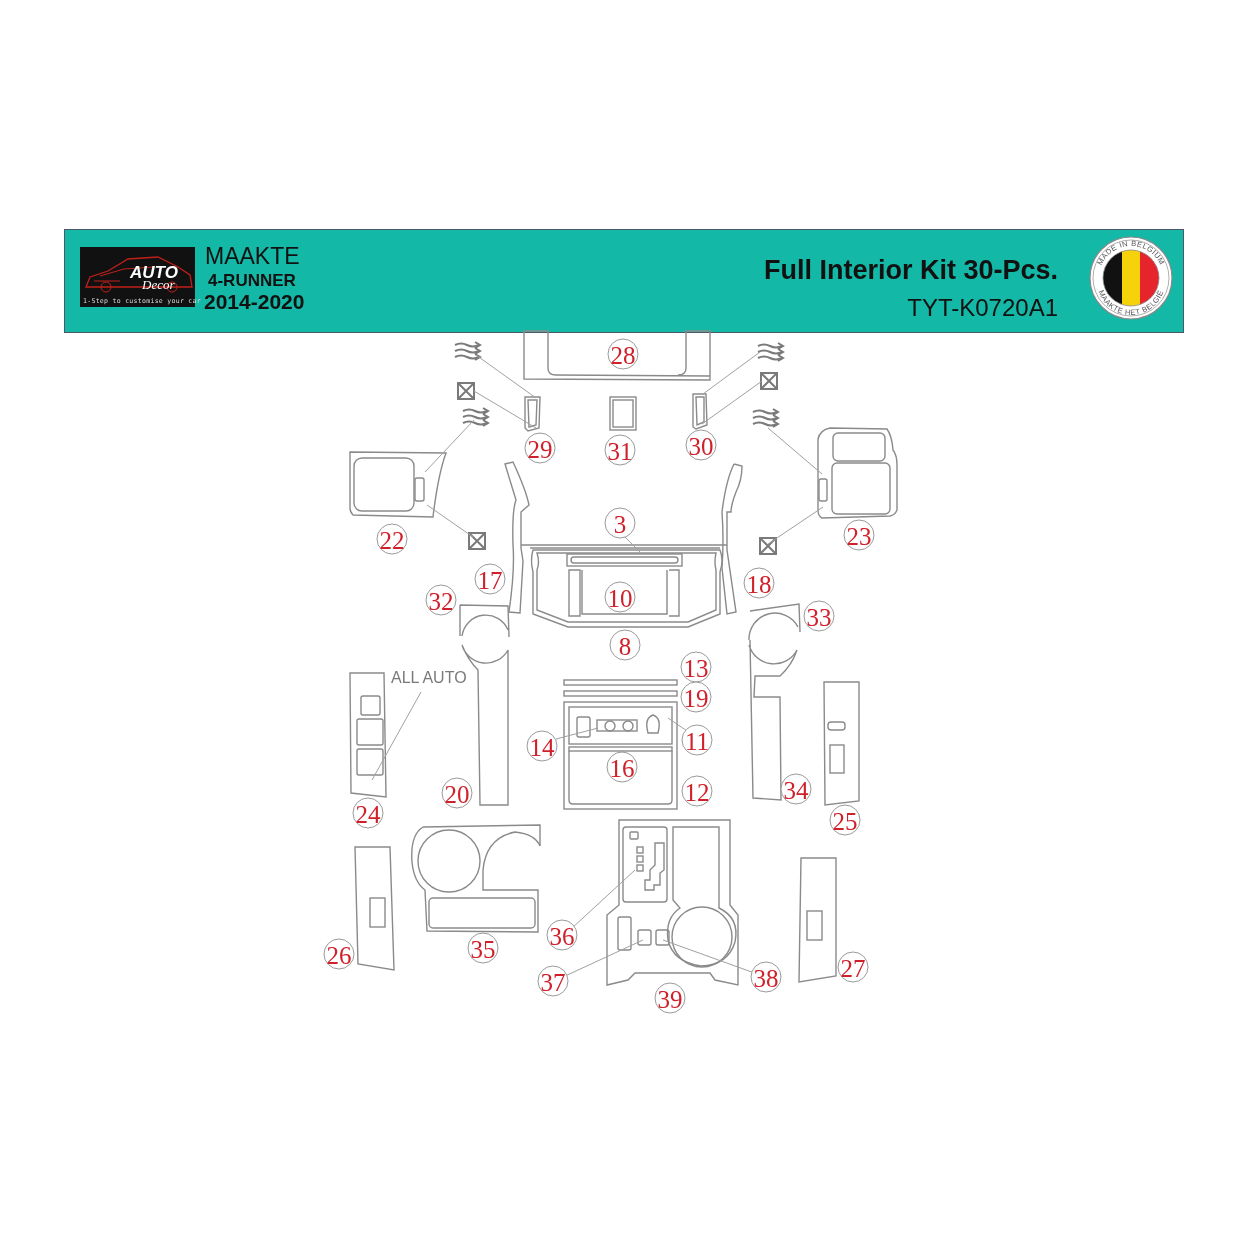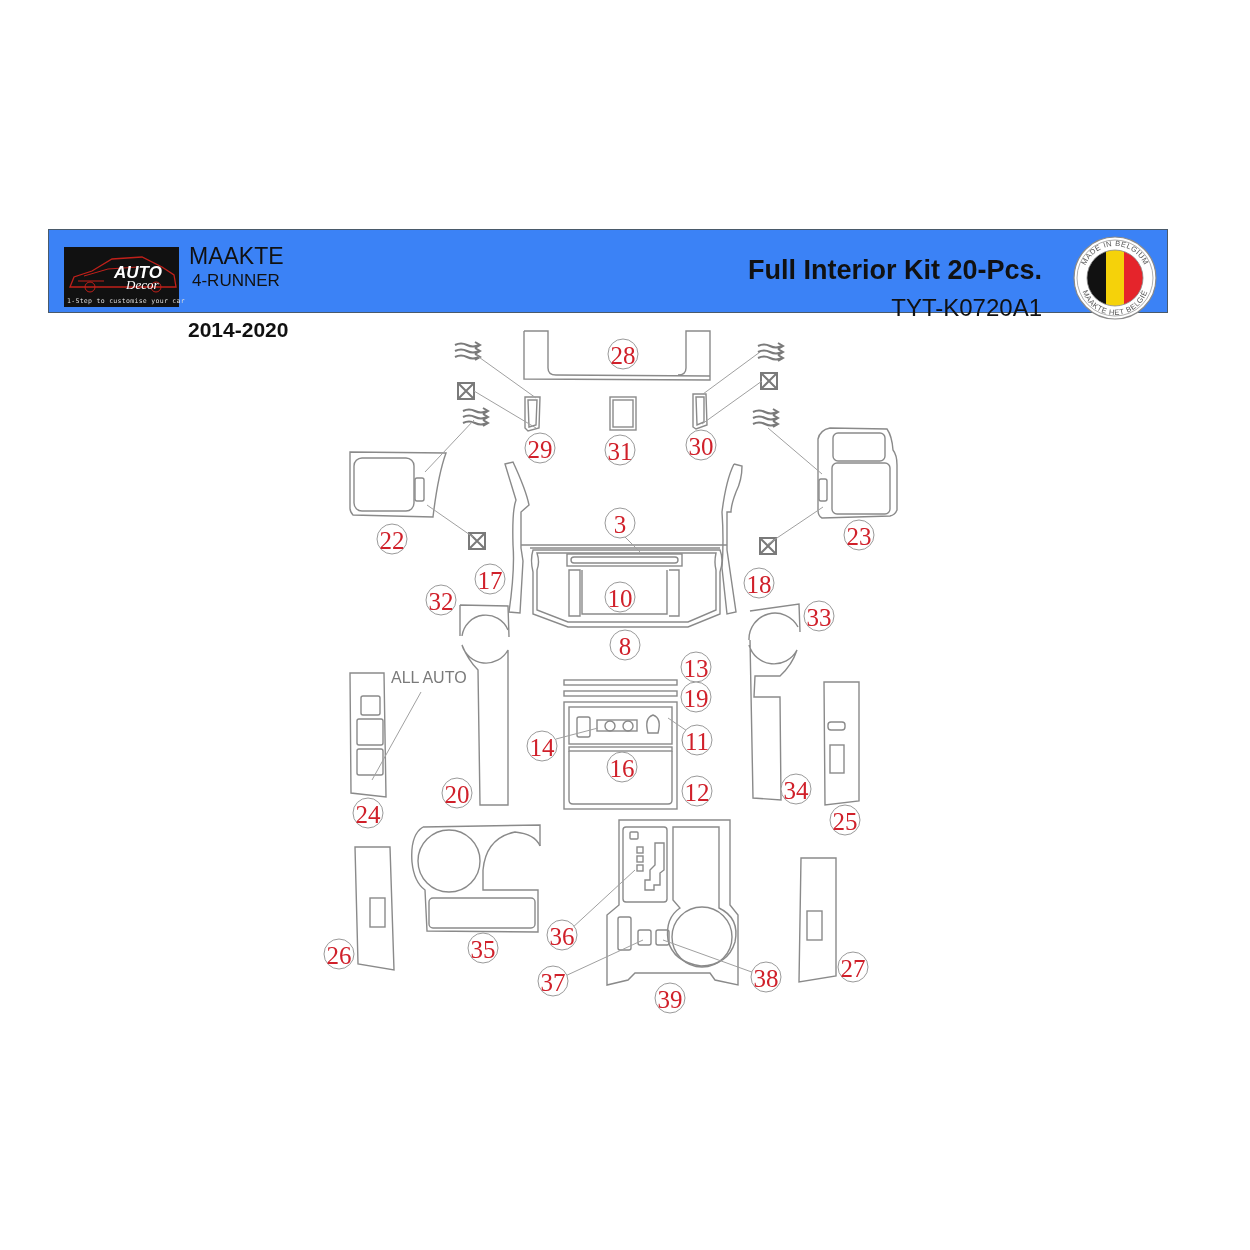--- a/index.html
+++ b/index.html
@@ -1,29 +1,29 @@
 <!DOCTYPE html>
 <html><head>
 <meta charset="utf-8">
 <style>
   html, body { margin: 0; padding: 0; background: #ffffff; }
   body { width: 1250px; height: 1250px; position: relative; overflow: hidden; font-family: "Liberation Sans", sans-serif; }
   .header {
-    position: absolute; left: 48px; top: 229px; width: 1120px; height: 84px;
-    background: #3b82f6; border: 1.5px solid #4a5a6a; box-sizing: border-box;
+    position: absolute; left: 64px; top: 229px; width: 1120px; height: 104px;
+    background: #14b8a6; border: 1.5px solid #4a5a6a; box-sizing: border-box;
   }
   .logo {
     position: absolute; left: 15px; top: 17px; width: 115px; height: 60px; background: #111111;
   }
   .logo-tag { position: absolute; left: 3px; bottom: 2px; font-size: 6.5px; color: #dddddd; letter-spacing: 0.3px; white-space: nowrap; font-family: "DejaVu Sans Mono", monospace; text-align: right; }
   .logo-auto { position: absolute; left: 50px; top: 16px; font-size: 17px; font-weight: bold; font-style: italic; color: #ffffff; font-family: "Liberation Sans", sans-serif; }
   .logo-decor { position: absolute; left: 62px; top: 30px; font-size: 13px; font-style: italic; color: #ffffff; font-family: "Liberation Serif", serif; }
   .brand { position: absolute; left: 140px; top: 15px; font-size: 23px; color: #111111; line-height: 1; }
-  .model { position: absolute; left: 143px; top: 42px; font-size: 17px; font-weight: normal; color: #111111; line-height: 1; }
-  .years { position: absolute; left: 139px; top: 61px; font-size: 21px; font-weight: bold; color: #111111; line-height: 1; margin-top: 28px; }
+  .model { position: absolute; left: 143px; top: 42px; font-size: 17px; font-weight: bold; color: #111111; line-height: 1; }
+  .years { position: absolute; left: 139px; top: 61px; font-size: 21px; font-weight: bold; color: #111111; line-height: 1; }
   .kit-title { position: absolute; right: 125px; top: 27px; font-size: 27px; font-weight: bold; color: #111111; line-height: 1; white-space: nowrap; }
   .kit-code { position: absolute; right: 125px; top: 66px; font-size: 24px; font-weight: normal; color: #111111; line-height: 1; }
   .badge { position: absolute; right: 8px; top: 5px; width: 88px; height: 86px; }
   .diagram { position: absolute; left: 0; top: 0; width: 1250px; height: 1250px; }
   .part { fill: none; stroke: #8a8a8a; stroke-width: 1.4; }
   .leader { fill: none; stroke: #a0a0a0; stroke-width: 1; }
   .callout circle { fill: #ffffff; stroke: #9a9a9a; stroke-width: 1; }
   .callout text { fill: #d0202a; font-family: "Liberation Serif", serif; font-size: 25px; text-anchor: middle; dominant-baseline: central; }
   .icon-stroke { fill: none; stroke: #7a7a7a; stroke-width: 2; }
   .annotation { fill: #7a7a7a; font-family: "Liberation Sans", sans-serif; font-size: 16px; }
@@ -39,21 +39,21 @@
       <circle cx="26" cy="40" r="5" fill="none" stroke="#c0201a" stroke-width="1"></circle>
       <circle cx="92" cy="40" r="5" fill="none" stroke="#c0201a" stroke-width="1"></circle>
     </svg>
     <span class="logo-auto">AUTO</span>
     <span class="logo-decor">Decor</span>
     <span class="logo-tag">1-Step to customise your car</span>
   </div>
   <div class="brand">MAAKTE</div>
   <div class="model">4-RUNNER</div>
   <div class="years">2014-2020</div>
-  <div class="kit-title">Full Interior Kit 20-Pcs.</div>
+  <div class="kit-title">Full Interior Kit 30-Pcs.</div>
   <div class="kit-code">TYT-K0720A1</div>
   <svg class="badge" viewBox="0 0 88 86">
     <defs>
       <clipPath id="flagclip">
           <circle cx="44" cy="43" r="28"></circle>
         </clipPath>
       <path id="arcTop" d="M12 43 A32 32 0 0 1 76 43"></path>
       <path id="arcBot" d="M10 46 A34 34 0 0 0 78 46"></path>
     </defs>
     <circle cx="44" cy="43" r="41" fill="#ffffff" stroke="#8a8a8a" stroke-width="1.2"></circle>

